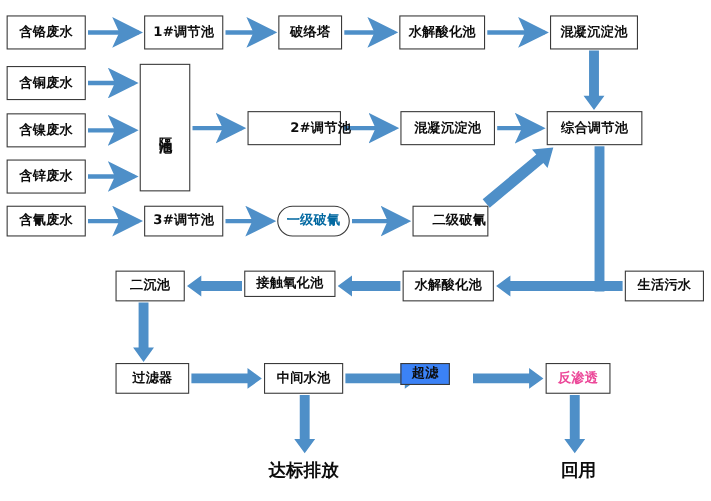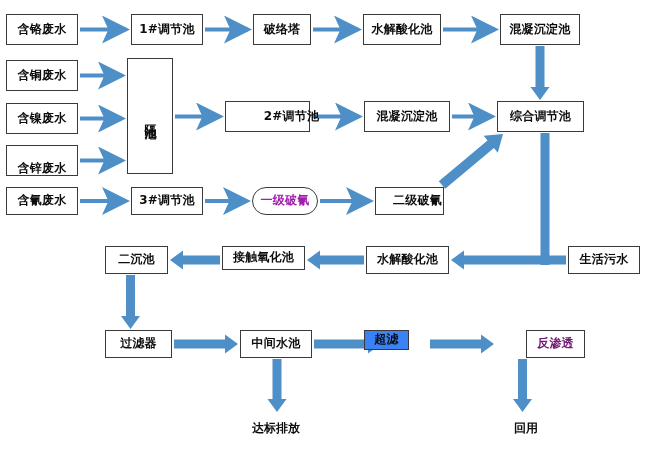--- a/index.html
+++ b/index.html
@@ -38,21 +38,21 @@
     text-orientation: upright;
     white-space: nowrap;
     letter-spacing: 1px;
     font-weight: 700;
   }
   
   .plain-label {
     position: absolute;
     box-sizing: border-box;
     color: #0d0d0d;
-    font-size: 12px;
+    font-size: 16px;
     font-weight: 600;
     text-align: center;
     white-space: nowrap;
     display: flex;
     align-items: center;
     justify-content: center;
     background: transparent;
   }
   
   .conn {
@@ -123,42 +123,42 @@
       </div>
       <div class="node" style="left: 500px; top: 14px; width: 80px; height: 31px; border-color: rgb(58, 58, 58); background: rgb(255, 255, 255); color: rgb(13, 13, 13);">
         <span>混凝沉淀池</span>
       </div>
       <div class="node" style="left: 6px; top: 60px; width: 72px; height: 31px; border-color: rgb(58, 58, 58); background: rgb(255, 255, 255); color: rgb(13, 13, 13);">
         <span>含铜废水</span>
       </div>
       <div class="node" style="left: 6px; top: 103px; width: 72px; height: 31px; border-color: rgb(58, 58, 58); background: rgb(255, 255, 255); color: rgb(13, 13, 13);">
         <span>含镍废水</span>
       </div>
-      <div class="node" style="left: 6px; top: 145px; width: 72px; height: 31px; border-color: rgb(58, 58, 58); background: rgb(255, 255, 255); color: rgb(13, 13, 13); align-items: flex-end;">
+      <div class="node" style="left: 6px; top: 145px; width: 72px; height: 31px; border-color: rgb(58, 58, 58); background: rgb(255, 255, 255); color: rgb(13, 13, 13);">
         <span>含锌废水</span>
       </div>
       <div class="node vertical" style="left: 127px; top: 58px; width: 46px; height: 116px; border-color: rgb(58, 58, 58); background: rgb(255, 255, 255); color: rgb(13, 13, 13);">
         <span>隔油池</span>
       </div>
       <div class="node" style="left: 225px; top: 101px; width: 85px; height: 31px; border-color: rgb(58, 58, 58); background: rgb(255, 255, 255); color: rgb(13, 13, 13); padding-left: 48px;">
         <span>2#调节池</span>
       </div>
       <div class="node" style="left: 364px; top: 101px; width: 86px; height: 31px; border-color: rgb(58, 58, 58); background: rgb(255, 255, 255); color: rgb(13, 13, 13);">
         <span>混凝沉淀池</span>
       </div>
       <div class="node" style="left: 497px; top: 101px; width: 87px; height: 31px; border-color: rgb(58, 58, 58); background: rgb(255, 255, 255); color: rgb(13, 13, 13);">
         <span>综合调节池</span>
       </div>
       <div class="node" style="left: 6px; top: 187px; width: 72px; height: 28px; border-color: rgb(58, 58, 58); background: rgb(255, 255, 255); color: rgb(13, 13, 13);">
         <span>含氰废水</span>
       </div>
       <div class="node" style="left: 131px; top: 187px; width: 72px; height: 28px; border-color: rgb(58, 58, 58); background: rgb(255, 255, 255); color: rgb(13, 13, 13);">
         <span>3#调节池</span>
       </div>
-      <div class="node" style="left: 252px; top: 187px; width: 66px; height: 28px; border-color: rgb(58, 58, 58); background: rgb(255, 255, 255); color: #a21caf; border-radius: 14px;">
+      <div class="node" style="left: 252px; top: 187px; width: 66px; height: 28px; border-color: rgb(58, 58, 58); background: rgb(255, 255, 255); color: #0369a1; border-radius: 14px;">
         <span>一级破氰</span>
       </div>
       <div class="node" style="left: 375px; top: 187px; width: 69px; height: 28px; border-color: rgb(58, 58, 58); background: rgb(255, 255, 255); color: rgb(13, 13, 13); padding-left: 16px;">
         <span>二级破氰</span>
       </div>
       <div class="node" style="left: 105px; top: 246px; width: 63px; height: 28px; border-color: rgb(58, 58, 58); background: rgb(255, 255, 255); color: rgb(13, 13, 13);">
         <span>二沉池</span>
       </div>
       <div class="node" style="left: 222px; top: 246px; width: 83px; height: 24px; border-color: rgb(58, 58, 58); background: rgb(255, 255, 255); color: rgb(13, 13, 13);">
         <span>接触氧化池</span>
@@ -171,21 +171,21 @@
       </div>
       <div class="node" style="left: 105px; top: 330px; width: 67px; height: 28px; border-color: rgb(58, 58, 58); background: rgb(255, 255, 255); color: rgb(13, 13, 13);">
         <span>过滤器</span>
       </div>
       <div class="node" style="left: 240px; top: 330px; width: 72px; height: 28px; border-color: rgb(58, 58, 58); background: rgb(255, 255, 255); color: rgb(13, 13, 13);">
         <span>中间水池</span>
       </div>
       <div class="node" style="left: 364px; top: 330px; width: 45px; height: 20px; border-color: rgb(58, 58, 58); background: #3b82f6; color: rgb(13, 13, 13);">
         <span>超滤</span>
       </div>
-      <div class="node" style="left: 496px; top: 330px; width: 59px; height: 28px; border-color: rgb(58, 58, 58); background: rgb(255, 255, 255); color: #701a75; margin-left: 30px;">
+      <div class="node" style="left: 496px; top: 330px; width: 59px; height: 28px; border-color: rgb(58, 58, 58); background: rgb(255, 255, 255); color: #ec4899;">
         <span>反渗透</span>
       </div>
     </div>
 
   <div id="output-layer">
       <div class="plain-label" style="left: 242px; top: 418px; width: 68px; height: 20px; color: rgb(13, 13, 13);">
         <span>达标排放</span>
       </div>
       <div class="plain-label" style="left: 508px; top: 418px; width: 36px; height: 20px; color: rgb(13, 13, 13);">
         <span>回用</span>

